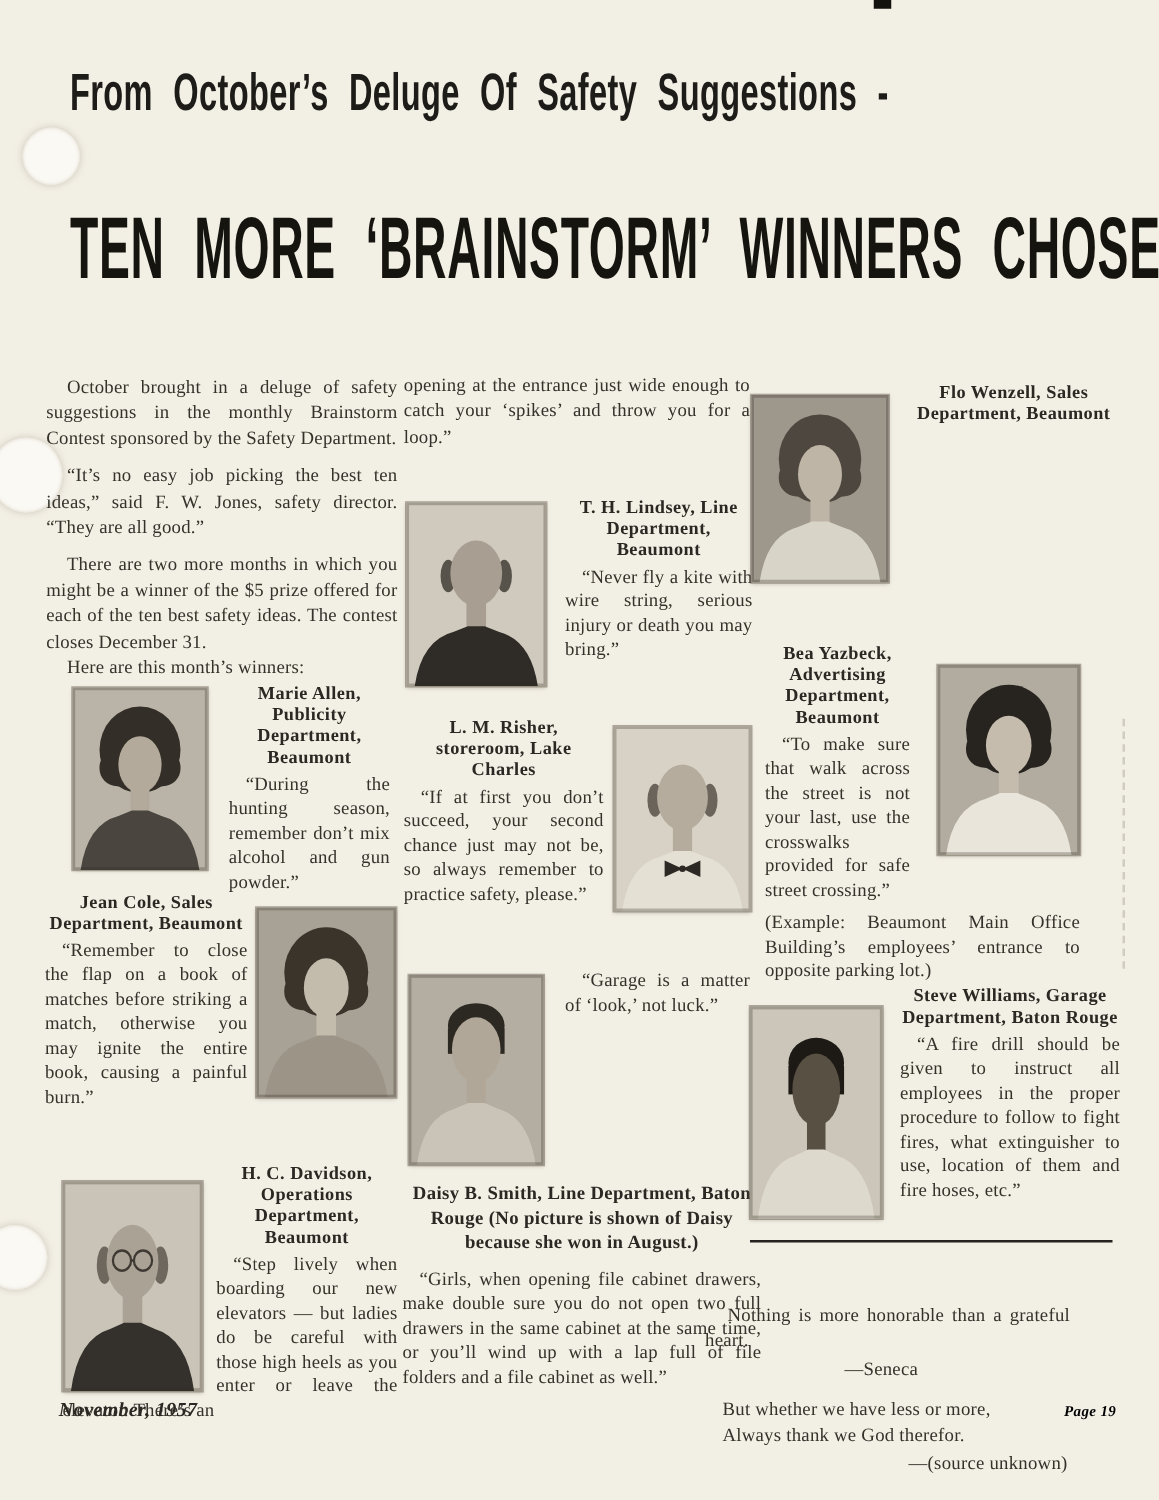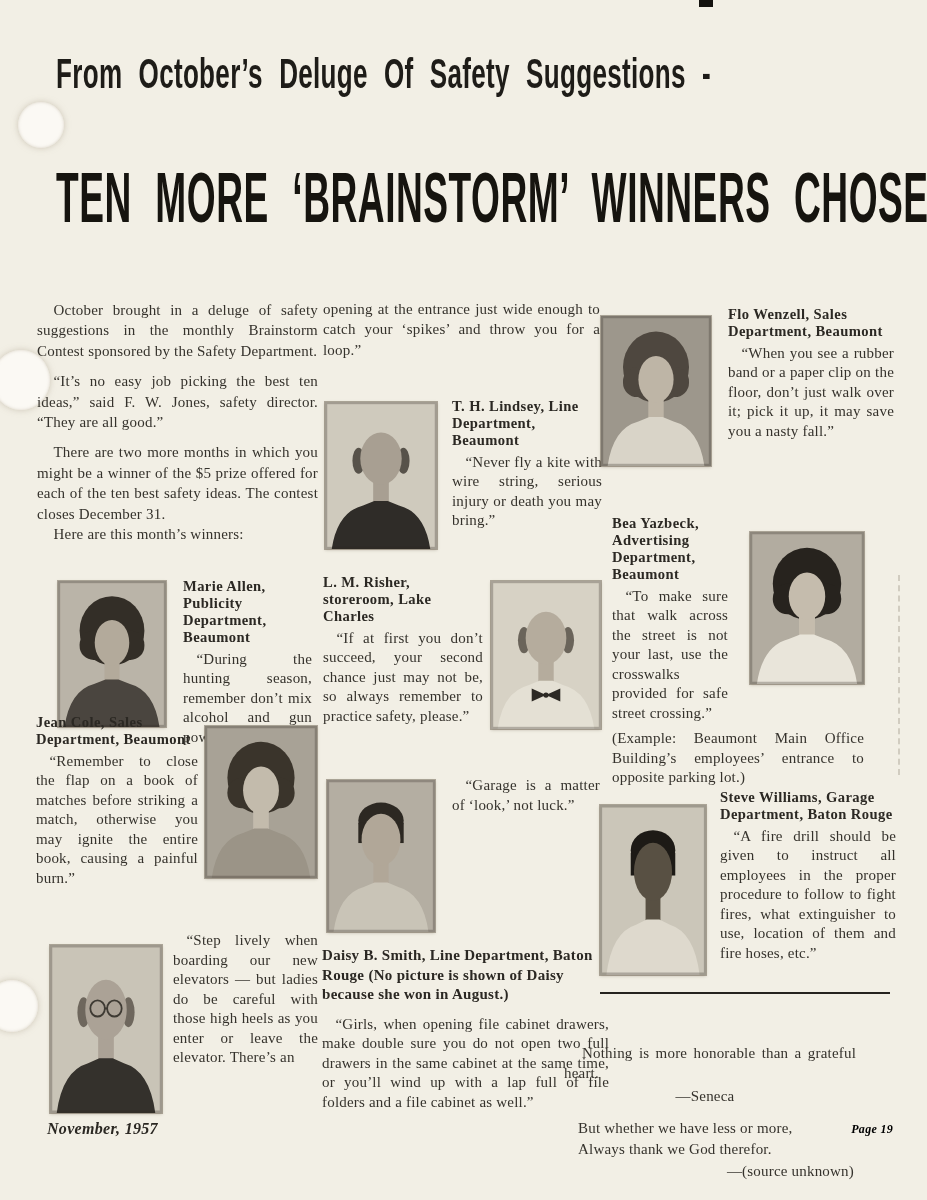--- a/index.html
+++ b/index.html
@@ -33,31 +33,31 @@
     font-weight:bold;font-size:70px;letter-spacing:1px;word-spacing:24px;
     color:#16140f;transform:scaleX(.53);transform-origin:left top;
   }
 
   
   section{position:absolute;}
   p{margin:0 0 10px 0;font-size:15px;line-height:1.36;text-align:justify;letter-spacing:.2px;}
   p.ind{text-indent:1.1em;}
   p.last{margin-bottom:0;}
   h3{margin:0 0 4px 0;font-size:14.6px;line-height:1.16;font-weight:bold;color:#2b2823;
-     letter-spacing:.4px;text-align:left;}
+     letter-spacing:.4px;text-align:center;}
   .winner p.q{text-indent:.9em;line-height:1.3;margin-bottom:6px;}
   .winner p.ex{line-height:1.3;margin:0;}
 
   
   .photo{background:#b5afa3;box-shadow:0 0 0 1px rgba(105,95,80,.5),0 1px 3px rgba(120,110,90,.4);}
   .photo svg{display:block;}
 
   
   .sec-intro{left:37px;top:300px;width:281px;}
-  .sec-marie{left:58px;top:547px;width:254px;margin-top:31px;}
+  .sec-marie{left:58px;top:547px;width:254px;}
   .sec-marie .photo{width:108px;height:146px;float:left;margin:3px 17px 6px 0;}
   .sec-jean{left:36px;top:714px;width:281px;}
   .sec-jean .photo{width:112px;height:152px;float:right;margin:12px 0 6px 7px;}
   .sec-davidson{left:50px;top:931px;width:268px;}
   .sec-davidson .photo{width:112px;height:168px;float:left;margin:14px 11px 6px 0;}
   .sec-cont{left:323px;top:299px;width:277px;}
   .sec-lindsey{left:325px;top:398px;width:277px;}
   .sec-lindsey .photo{width:112px;height:147px;float:left;margin:4px 15px 6px 0;}
   .sec-risher{left:323px;top:574px;width:278px;}
   .sec-risher .photo{width:110px;height:148px;float:right;margin:7px 0 6px 8px;}
@@ -148,20 +148,21 @@
           <ellipse cx="50" cy="52" rx="18.5" ry="24" fill="#aba296"></ellipse>
           <g stroke="#3e3a33" stroke-width="1.6" fill="none">
             <circle cx="42.5" cy="51" r="6.5"></circle>
             <circle cx="57.5" cy="51" r="6.5"></circle>
             <line x1="49" y1="51" x2="51" y2="51"></line>
           </g>
           <path d="M6,135 Q11,101 34,95 L44,91 L56,91 L66,95 Q89,101 94,135 Z" fill="#34312c"></path>
           <rect x="1" y="1" width="98" height="133" fill="none" stroke="rgba(45,40,33,0.28)" stroke-width="2"></rect>
         </svg>
       </div>
+    <h3>H. C. Davidson, Operations Department, Beaumont</h3>
     <p class="q">“Step lively when boarding our new elevators — but ladies do be careful with those high heels as you enter or leave the elevator. There’s an</p>
   </section>
 
   <section class="sec-cont">
     <p>opening at the entrance just wide enough to catch your ‘spikes’ and throw you for a loop.”</p>
   </section>
 
   <section class="winner sec-lindsey">
     <div class="photo">
         <svg viewBox="0 0 100 135" preserveAspectRatio="none" width="100%" height="100%" xmlns="http://www.w3.org/2000/svg">
@@ -223,21 +224,20 @@
           <rect x="0" y="0" width="100" height="135" fill="#9d978c"></rect>
           <ellipse cx="50" cy="46" rx="30" ry="32" fill="#4e473f"></ellipse>
           <rect x="20" y="46" width="60" height="27" rx="13" fill="#4e473f"></rect>
           <rect x="43" y="68" width="14" height="27" fill="#beb5a6"></rect>
           <ellipse cx="50" cy="57" rx="16" ry="21" fill="#beb5a6"></ellipse>
           <path d="M6,135 Q11,101 34,95 L44,91 L56,91 L66,95 Q89,101 94,135 Z" fill="#d9d4c8"></path>
           <rect x="1" y="1" width="98" height="133" fill="none" stroke="rgba(45,40,33,0.28)" stroke-width="2"></rect>
         </svg>
       </div>
     <h3>Flo Wenzell, Sales Department, Beaumont</h3>
-    <p class="q">“When you see a rubber band or a paper clip on the floor, don’t just walk over it; pick it up, it may save you a nasty fall.”</p>
   </section>
 
   <section class="winner sec-yazbeck">
     <div class="photo">
         <svg viewBox="0 0 100 135" preserveAspectRatio="none" width="100%" height="100%" xmlns="http://www.w3.org/2000/svg">
           <rect x="0" y="0" width="100" height="135" fill="#b2aca0"></rect>
           <ellipse cx="50" cy="46" rx="30" ry="32" fill="#27231e"></ellipse>
           <rect x="20" y="46" width="60" height="27" rx="13" fill="#27231e"></rect>
           <rect x="43" y="68" width="14" height="27" fill="#c5bcad"></rect>
           <ellipse cx="50" cy="57" rx="16" ry="21" fill="#c5bcad"></ellipse>

